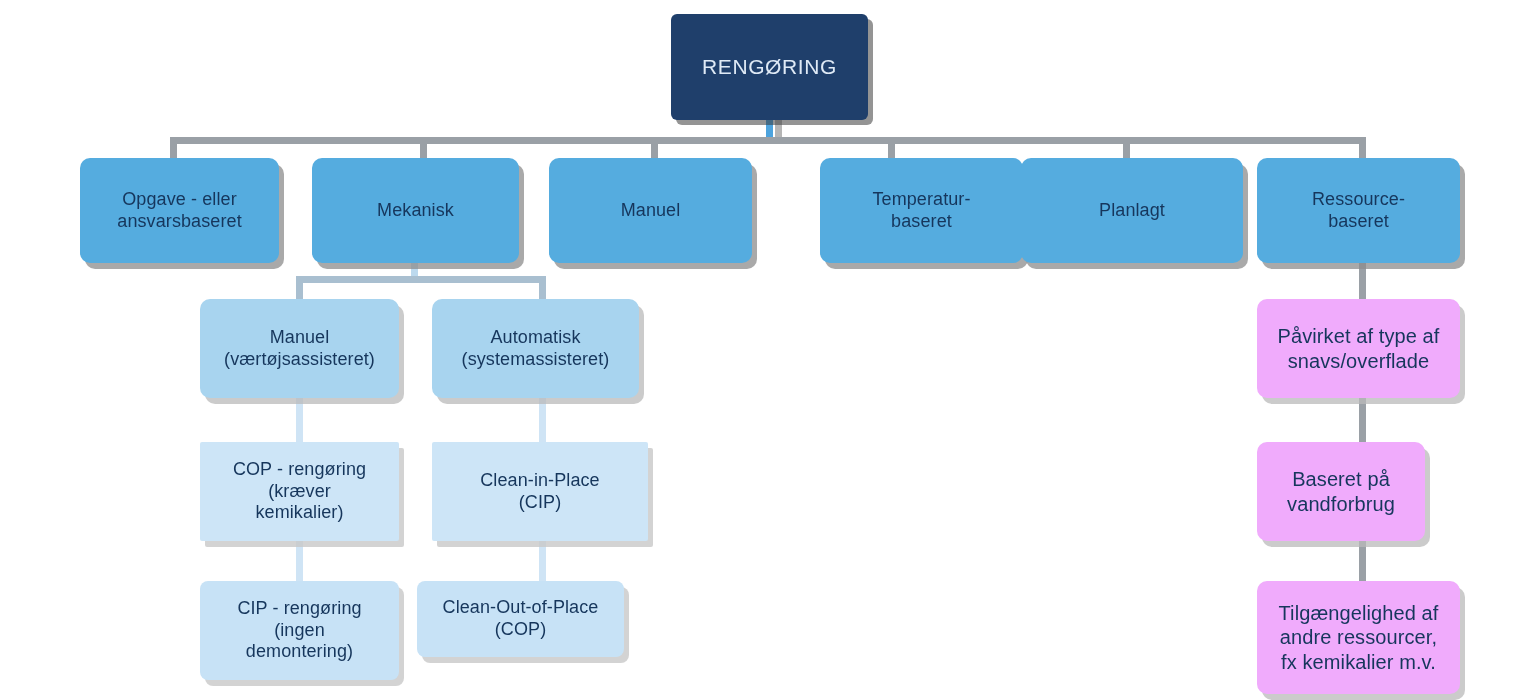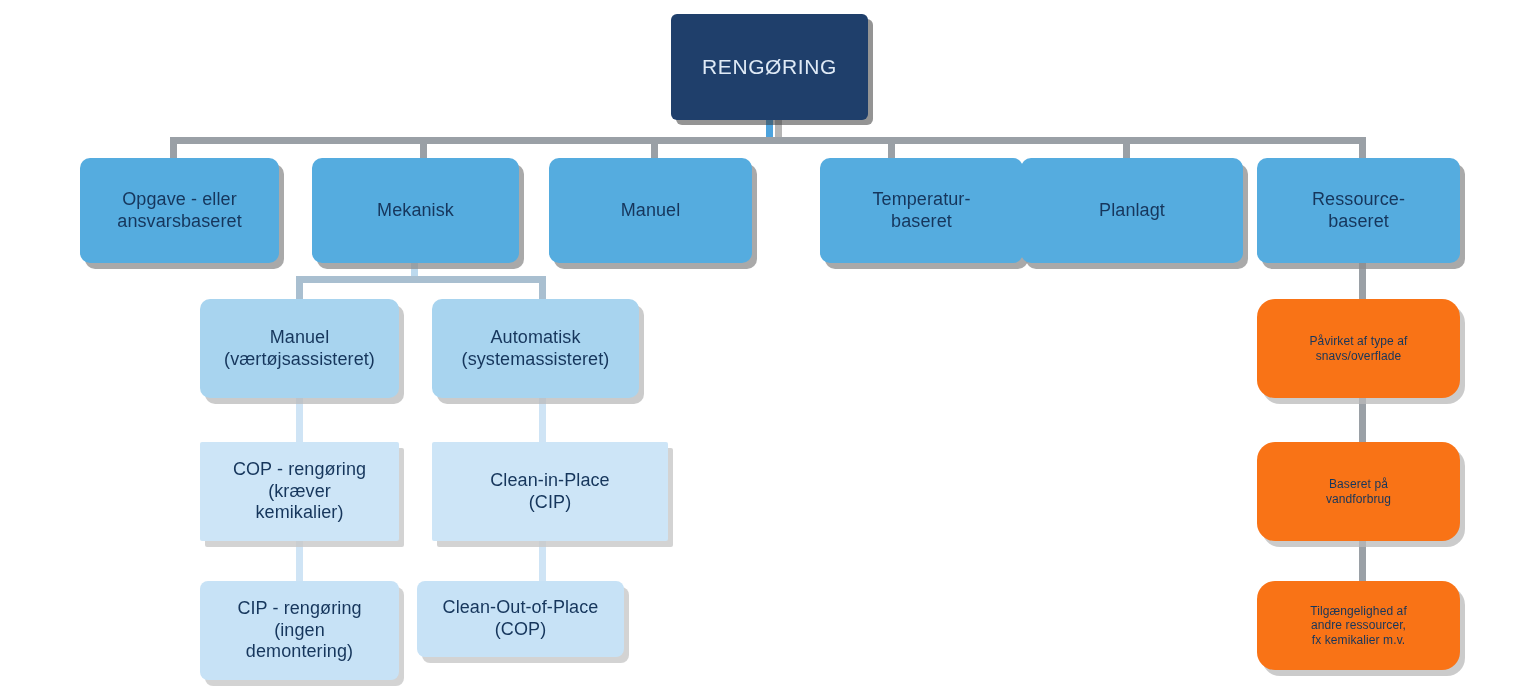--- a/index.html
+++ b/index.html
@@ -74,23 +74,23 @@
   }
 
   .node.lvl5 {
     background: #c7e2f6;
     border-radius: 8px;
     font-size: 18px;
     box-shadow: 5px 6px 0 0 rgba(200,200,200,.8);
   }
 
   .node.side {
-    background: #f97316;
-    border-radius: 18px;
-    font-size: 12px;
+    background: #f0abfc;
+    border-radius: 10px;
+    font-size: 20px;
     box-shadow: 5px 6px 0 0 rgba(186,186,186,.75);
   }
 </style>
 </head>
 <body>
 
 <div id="canvas">
 
   <div class="conn shadow" style="left:775px; top:118px; width:7px; height:24px;"></div>
 
@@ -140,33 +140,33 @@
   <div class="node lvl3" style="left:200px; top:299px; width:199px; height:99px;">Manuel
 (værtøjsassisteret)</div>
 
   <div class="node lvl3" style="left:432px; top:299px; width:207px; height:99px;">Automatisk
 (systemassisteret)</div>
 
   <div class="node lvl4" style="left:200px; top:442px; width:199px; height:99px;">COP - rengøring
 (kræver
 kemikalier)</div>
 
-  <div class="node lvl4" style="left:432px; top:442px; width:236px; height:99px;">Clean-in-Place
+  <div class="node lvl4" style="left:432px; top:442px; width:216px; height:99px;">Clean-in-Place
 (CIP)</div>
 
   <div class="node lvl5" style="left:200px; top:581px; width:199px; height:99px;">CIP - rengøring
 (ingen
 demontering)</div>
 
   <div class="node lvl5" style="left:417px; top:581px; width:207px; height:76px;">Clean-Out-of-Place
 (COP)</div>
 
   <div class="node side" style="left:1257px; top:299px; width:203px; height:99px;">Påvirket af type af
 snavs/overflade</div>
 
-  <div class="node side" style="left:1257px; top:442px; width:203px; height:99px;">Baseret på
+  <div class="node side" style="left:1257px; top:442px; width:168px; height:99px;">Baseret på
 vandforbrug</div>
 
-  <div class="node side" style="left:1257px; top:581px; width:203px; height:89px;">Tilgængelighed af
+  <div class="node side" style="left:1257px; top:581px; width:203px; height:113px;">Tilgængelighed af
 andre ressourcer,
 fx kemikalier m.v.</div>
 
 </div>
 
 </body></html>

